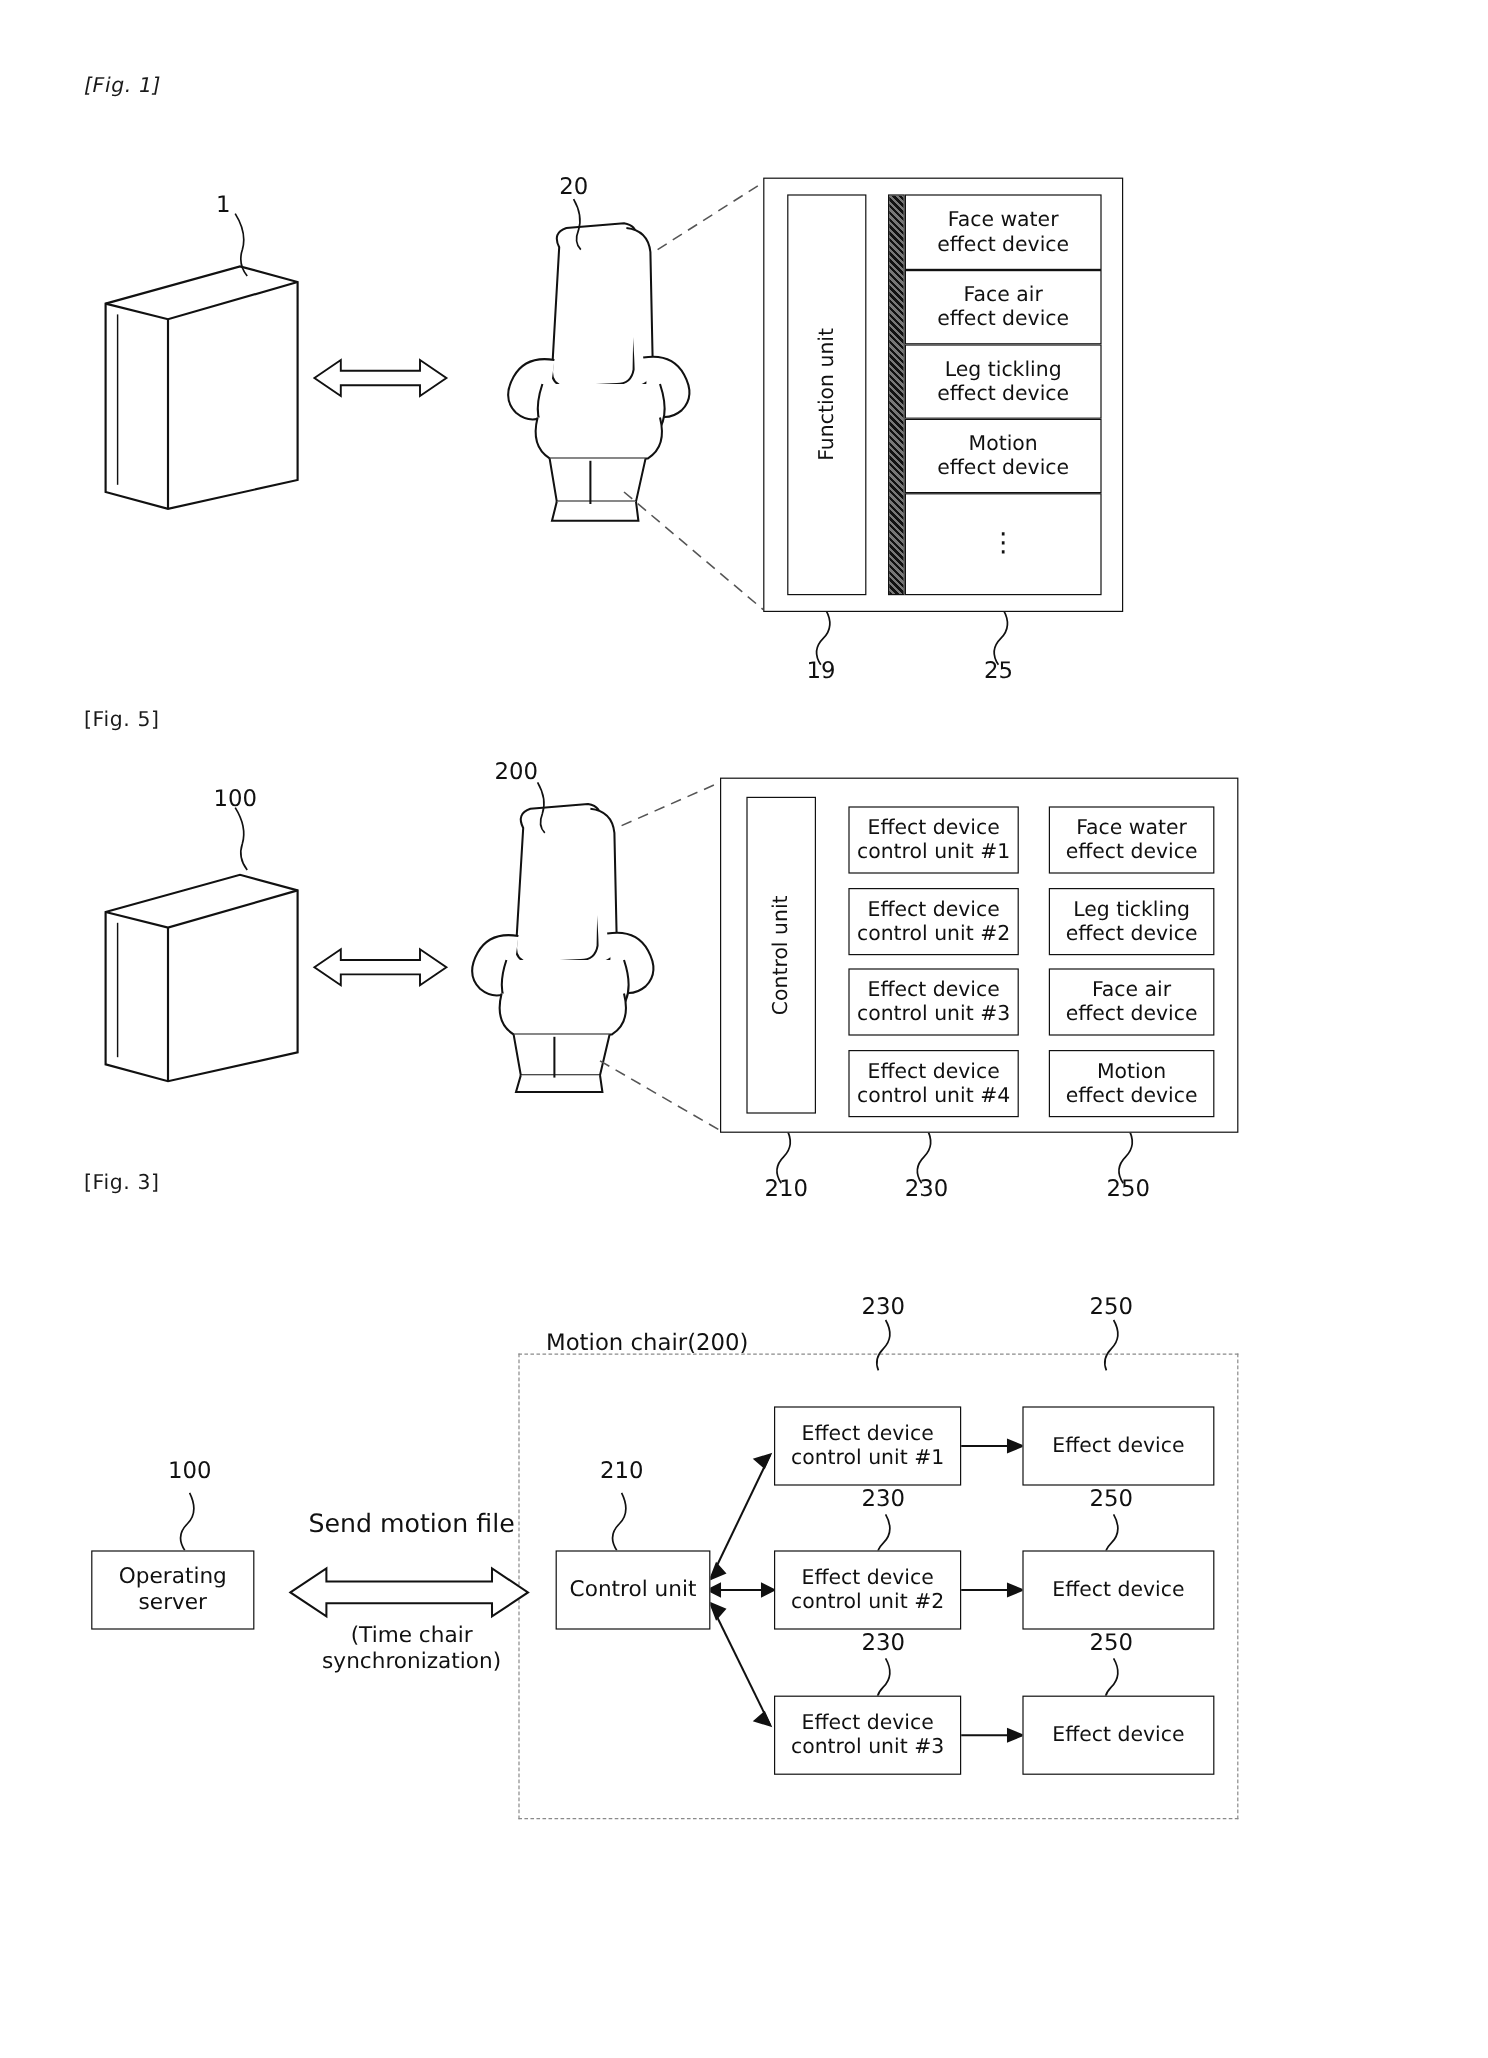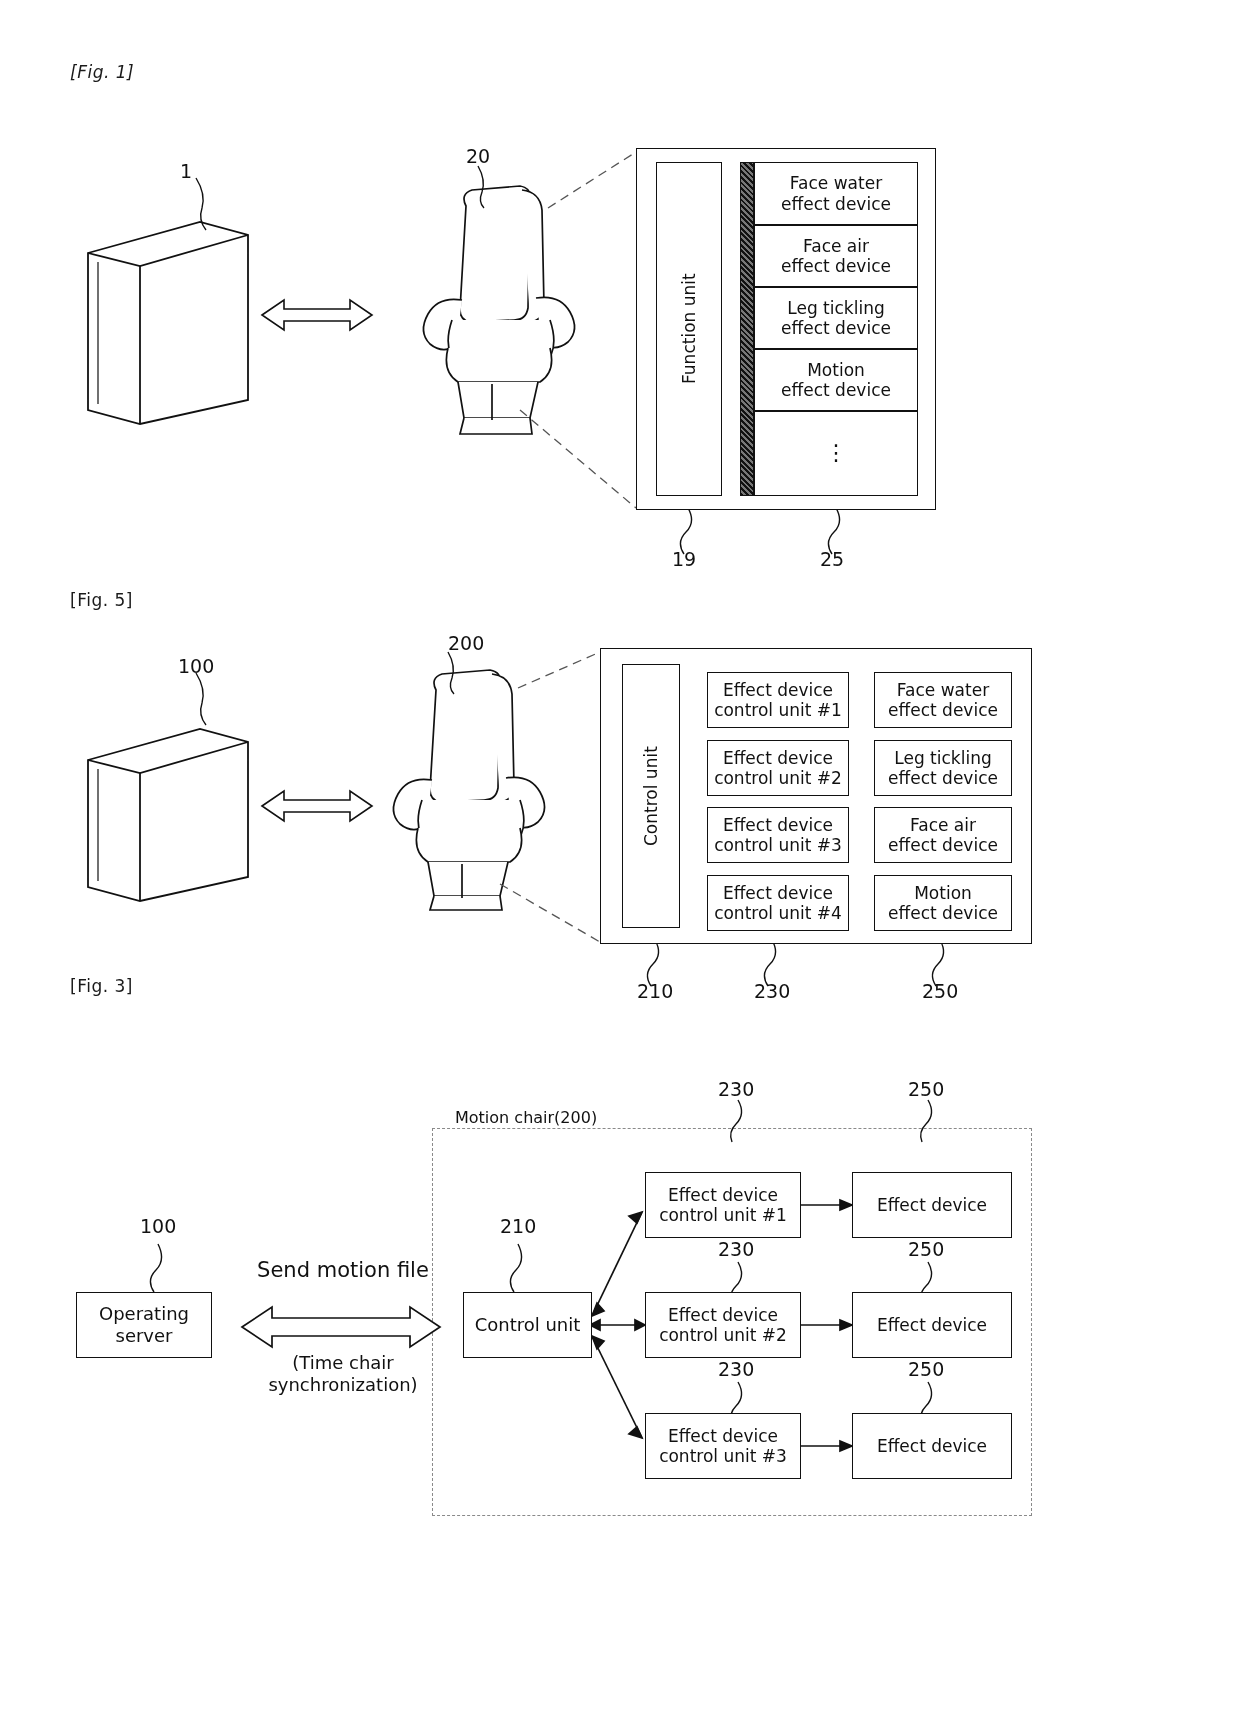--- a/index.html
+++ b/index.html
@@ -133,21 +133,21 @@
     <line x1="849" y1="835" x2="874" y2="835"></line>
     <line x1="849" y1="903" x2="874" y2="903"></line>
   </g>
 
   <path d="M655,940 q8,14 -2,24 q-10,10 -2,22" fill="none" stroke="#111" stroke-width="1.4"></path>
   <path d="M772,940 q8,14 -2,24 q-10,10 -2,22" fill="none" stroke="#111" stroke-width="1.4"></path>
   <path d="M940,940 q8,14 -2,24 q-10,10 -2,22" fill="none" stroke="#111" stroke-width="1.4"></path>
 </svg>
 
 <div class="refnum" style="left:178px;top:655px;">100</div>
-<div class="refnum" style="left:448px;top:632px;text-align:center;">200</div>
+<div class="refnum" style="left:412px;top:632px;text-align:center;">200</div>
 
 <div class="box" style="left:600px;top:648px;width:432px;height:296px;"></div>
 <div class="box vert" style="left:622px;top:664px;width:58px;height:264px;">Control unit</div>
 
 <div class="box" style="left:707px;top:672px;width:142px;height:56px;white-space:pre;">Effect device
 control unit #1</div>
 <div class="box" style="left:707px;top:740px;width:142px;height:56px;white-space:pre;">Effect device
 control unit #2</div>
 <div class="box" style="left:707px;top:807px;width:142px;height:56px;white-space:pre;">Effect device
 control unit #3</div>
@@ -162,21 +162,21 @@
 effect device</div>
 <div class="box" style="left:874px;top:875px;width:138px;height:56px;white-space:pre;">Motion
 effect device</div>
 
 <div class="refnum" style="left:637px;top:980px;">210</div>
 <div class="refnum" style="left:754px;top:980px;">230</div>
 <div class="refnum" style="left:922px;top:980px;">250</div>
 
 <div class="fig-label" style="left:70px;top:976px;">[Fig. 3]</div>
 
-<div class="txt" style="left:455px;top:1108px;width:220px;text-align:left;font-size:16px;">Motion chair(200)</div>
+<div class="txt" style="left:455px;top:1108px;width:220px;text-align:left;font-size:19px;">Motion chair(200)</div>
 
 <div class="dashbox" style="left:432px;top:1128px;width:600px;height:388px;"></div>
 
 <svg width="1240" height="1715" style="top:0">
 
   <path d="M158,1244 q8,16 -2,26 q-10,10 -2,22" fill="none" stroke="#111" stroke-width="1.4"></path>
 
   <path d="M518,1244 q8,16 -2,26 q-10,10 -2,22" fill="none" stroke="#111" stroke-width="1.4"></path>
 
   <path d="M738,1100 q8,14 -2,24 q-8,8 -4,18" fill="none" stroke="#111" stroke-width="1.4"></path>

